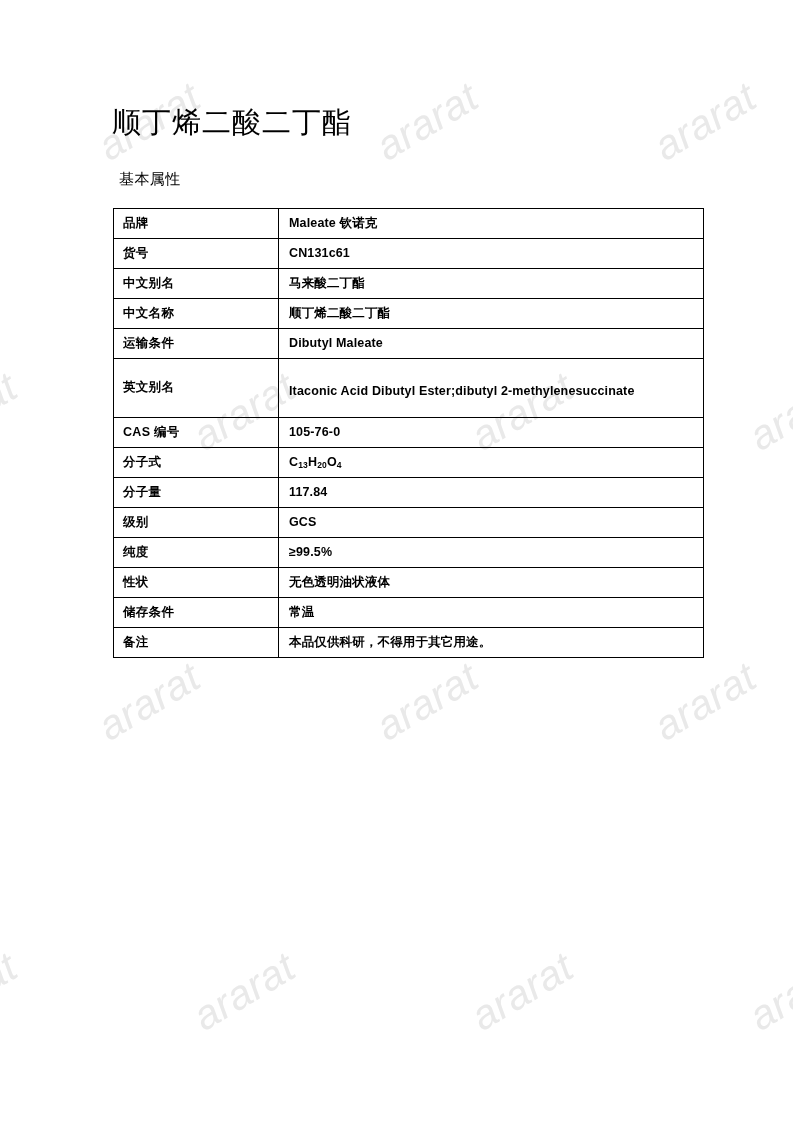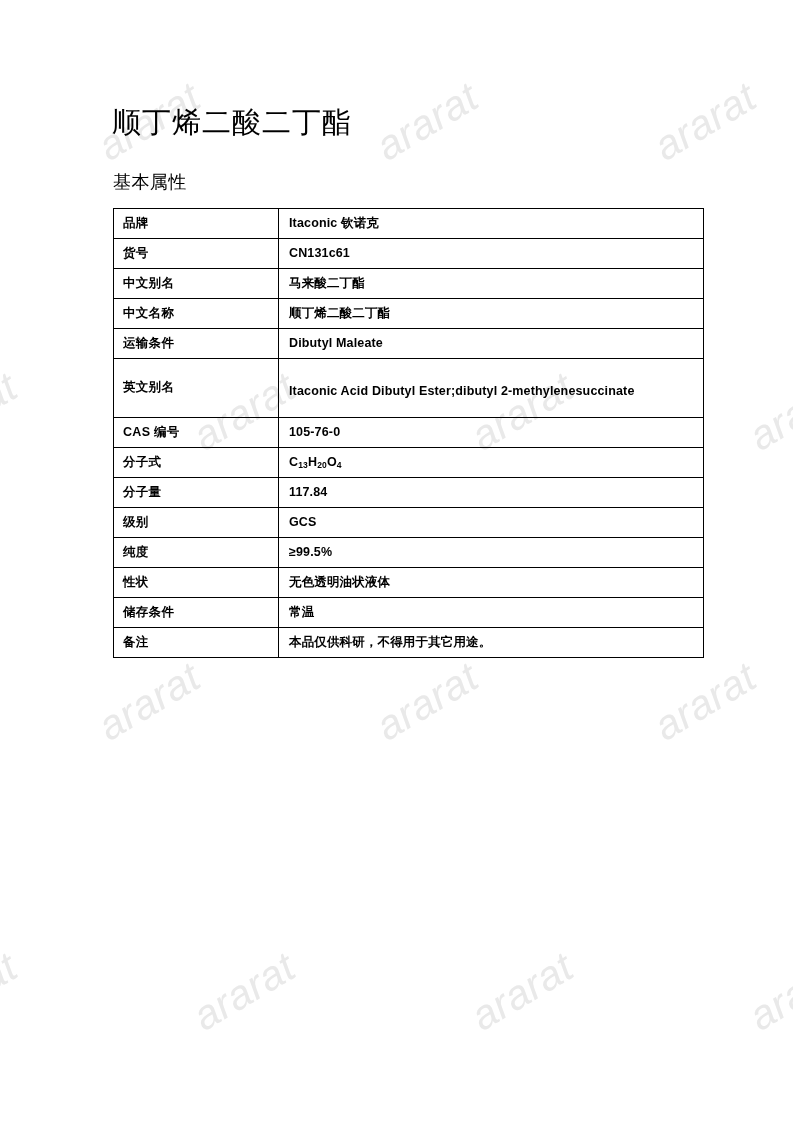--- a/index.html
+++ b/index.html
@@ -51,23 +51,23 @@
     top: 104px;
     font-size: 29px;
     font-weight: 400;
     letter-spacing: 1px;
     line-height: 1.25;
     white-space: nowrap;
   }
 
   #section-heading {
     position: absolute;
-    left: 113px;
+    left: 119px;
     top: 170px;
-    font-size: 18px;
+    font-size: 15px;
     font-weight: 400;
     letter-spacing: 0.4px;
     white-space: nowrap;
   }
 
   #properties-table {
     position: absolute;
     left: 113px;
     top: 208px;
     width: 562px;
@@ -137,21 +137,21 @@
 <div id="page-content">
 
   <div id="doc-title">顺丁烯二酸二丁酯</div>
 
   <div id="section-heading">基本属性</div>
 
   <table id="properties-table">
     <tbody id="properties-table-body">
         <tr>
           <td class="label-cell">品牌</td>
-          <td class="value-cell">Itaconic  钦诺克</td>
+          <td class="value-cell">Maleate  钦诺克</td>
         </tr>
         <tr>
           <td class="label-cell">货号</td>
           <td class="value-cell">CN131c61</td>
         </tr>
         <tr>
           <td class="label-cell">中文别名</td>
           <td class="value-cell">马来酸二丁酯</td>
         </tr>
         <tr>

